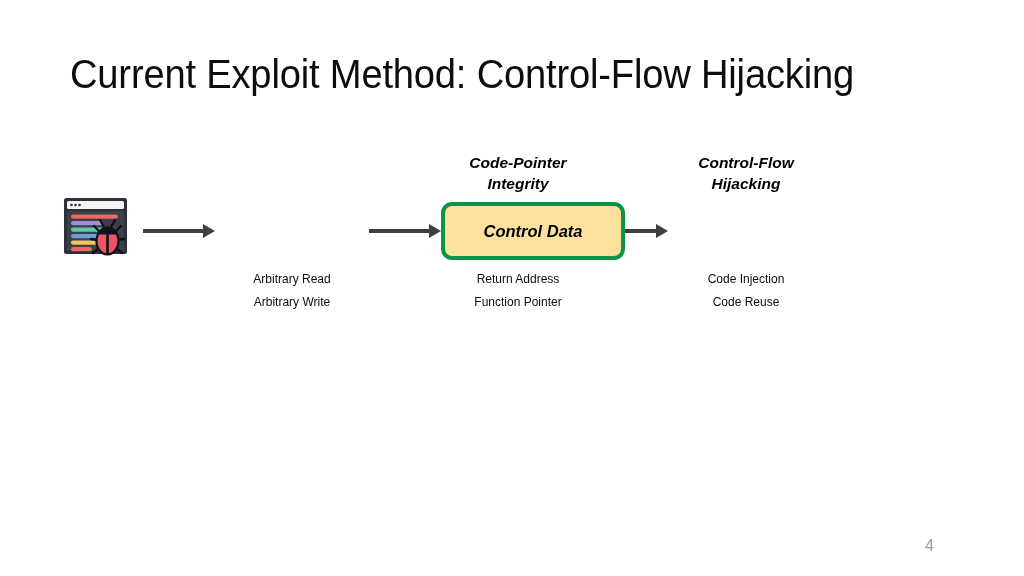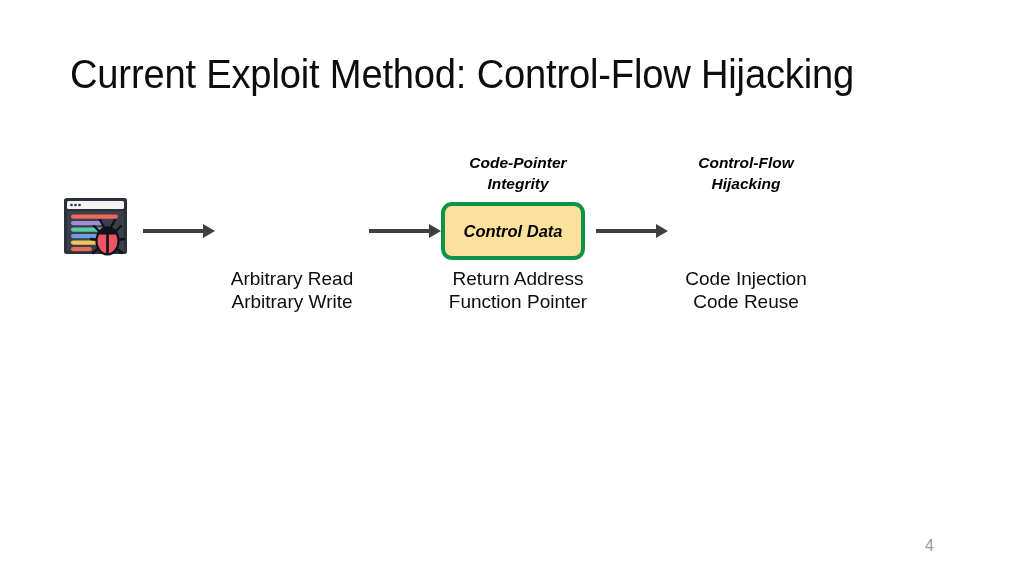--- a/index.html
+++ b/index.html
@@ -71,21 +71,21 @@
     font-size: 16.5px;
     line-height: 22px;
     color: #000000;
   }
   .node.bordered {
     border: 4px solid #0e9247;
     border-radius: 11px;
   }
 
   #node-mem   { left: 215px; top: 188px; width: 154px; height: 54px; }
-  #node-ctrl  { left: 441px; top: 186px; width: 144px; height: 58px; }
+  #node-ctrl  { left: 441px; top: 186px; width: 184px; height: 58px; }
   #node-hijack{ left: 668px; top: 186px; width: 156px; height: 58px; }
 
   
   .arrow {
     position: absolute;
     height: 14px;
     top: 208px;
   }
   .arrow .line {
     position: absolute;
@@ -127,21 +127,21 @@
     color: #000000;
     white-space: pre-line;
   }
   #label-cpi { left: 441px; top: 136px; width: 154px; }
   #label-cfi { left: 668px; top: 136px; width: 156px; }
 
   
   .caption {
     position: absolute;
     text-align: center;
-    font-size: 19px;
+    font-size: 12px;
     line-height: 22.5px;
     color: #0d0d0d;
     font-weight: 400;
     white-space: pre-line;
   }
   #cap-mem    { left: 205px; top: 252px; width: 174px; }
   #cap-ctrl   { left: 431px; top: 252px; width: 174px; }
   #cap-hijack { left: 659px; top: 252px; width: 174px; }
 
   

